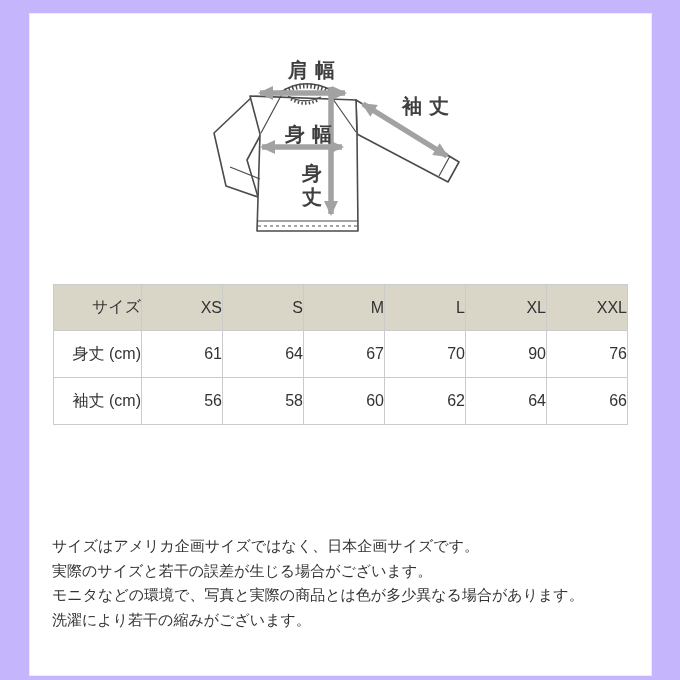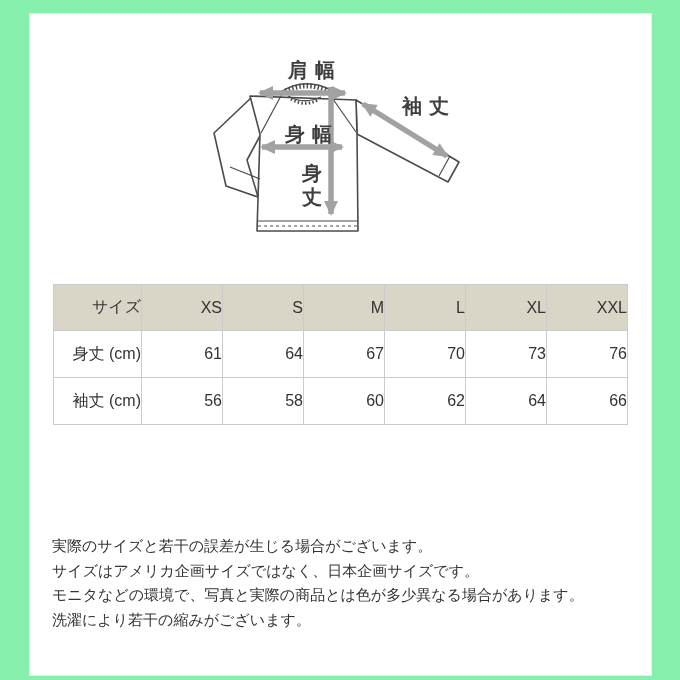--- a/index.html
+++ b/index.html
@@ -1,16 +1,16 @@
 <!DOCTYPE html>
 <html><head>
 <meta charset="utf-8">
 <style>
   html,body{margin:0;padding:0;background:#fff;}
-  .page{position:relative;width:680px;height:680px;background:#86efac;overflow:hidden;
+  .page{position:relative;width:680px;height:680px;background:#c4b5fd;overflow:hidden;
         font-family:"Liberation Sans","DejaVu Sans",sans-serif;color:#333;}
   .card{position:absolute;left:29px;top:13px;width:623px;height:663px;
         border:1px solid #ededed;background:#fff;box-sizing:border-box;}
   .diagram{position:absolute;left:0;top:0;width:680px;height:280px;}
   .size-table{position:absolute;left:53px;top:284px;width:575px;border-collapse:collapse;
               table-layout:fixed;font-size:16px;color:#333;}
   .size-table th,.size-table td{border:1px solid #cbcbcb;text-align:right;vertical-align:middle;
               font-weight:400;padding:0;}
   .size-table th{background:#dad6c7;height:45px;}
   .size-table td{height:46px;background:#fff;}
@@ -92,34 +92,34 @@
         <th>XXL</th>
       </tr>
     </thead>
     <tbody>
       <tr>
         <td>身丈 (cm)</td>
         <td>61</td>
         <td>64</td>
         <td>67</td>
         <td>70</td>
-        <td>73</td>
+        <td>90</td>
         <td>76</td>
       </tr>
       <tr>
         <td>袖丈 (cm)</td>
         <td>56</td>
         <td>58</td>
         <td>60</td>
         <td>62</td>
         <td>64</td>
         <td>66</td>
       </tr>
     </tbody>
   </table>
 
   <div class="notes">
+    <p>サイズはアメリカ企画サイズではなく、日本企画サイズです。</p>
     <p>実際のサイズと若干の誤差が生じる場合がございます。</p>
-    <p>サイズはアメリカ企画サイズではなく、日本企画サイズです。</p>
     <p>モニタなどの環境で、写真と実際の商品とは色が多少異なる場合があります。</p>
     <p>洗濯により若干の縮みがございます。</p>
   </div>
 </div>
 
 </body></html>

